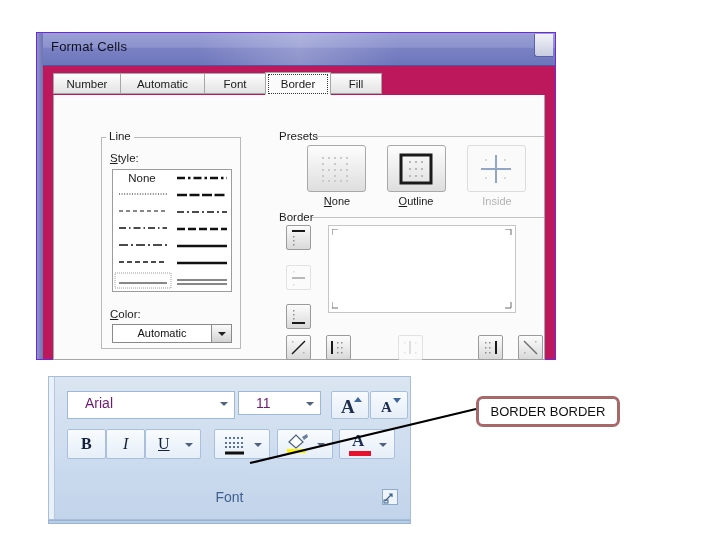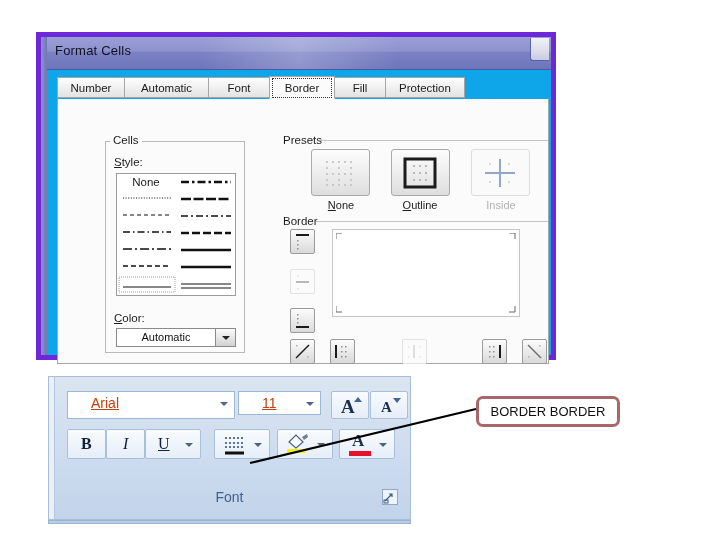--- a/index.html
+++ b/index.html
@@ -5,21 +5,21 @@
   html,body{margin:0;padding:0;}
   body{
     width:720px;height:540px;background:#ffffff;
     font-family:"Liberation Sans", sans-serif;
     position:relative;overflow:hidden;
   }
 
   
   #dialog{
     position:absolute;left:36px;top:32px;width:520px;height:328px;
-    background:#0ea5e9;border:5px solid #6d28d9;box-sizing:border-box;
+    background:#be185d;border:1px solid #6d28d9;box-sizing:border-box;
   }
   #dialog-leftstrip{
     position:absolute;left:0;top:0;width:6px;height:100%;
     background:linear-gradient(to right,#8e93c8,#6f74b4);
   }
   #titlebar{
     position:absolute;left:6px;top:0;right:0;height:32px;
     background:linear-gradient(to bottom,#9aa0d4 0%,#8b92cd 45%,#7b82c4 46%,#6d75bb 100%);
     border-bottom:1px solid #4e56a0;
   }
@@ -133,21 +133,21 @@
   
   #ribbon{
     position:absolute;left:48px;top:376px;width:363px;height:144px;
     background:linear-gradient(to bottom,#dbe5f1 0%,#cddcef 55%,#c2d4ea 100%);
     border:1px solid #a8bdd8;box-sizing:border-box;
   }
   #ribbon-leftedge{position:absolute;left:0;top:0;width:5px;height:100%;background:#e9f0f9;border-right:1px solid #b6c8e0;}
   .rinput{
     position:absolute;box-sizing:border-box;border:1px solid #9db8d6;background:#ffffff;
   }
-  .rinput .val{position:absolute;left:23px;top:3px;font-size:14px;color:#c2410c;text-decoration:underline;}
+  .rinput .val{position:absolute;left:17px;top:3px;font-size:14px;color:#701a75;}
   .rinput .arr{position:absolute;right:6px;top:10px;
     border-left:4px solid transparent;border-right:4px solid transparent;border-top:4px solid #50627f;}
   .rbtn{
     position:absolute;box-sizing:border-box;border:1px solid #a9c0dd;border-radius:2px;
     background:linear-gradient(to bottom,#f8fbfe,#e6eef8);
   }
   .bigA{font-family:"Liberation Serif",serif;color:#1d2d4d;font-weight:700;}
   #font-group-label{
     position:absolute;left:0;right:0;top:112px;text-align:center;
     font-size:14px;color:#3f5f8f;
@@ -185,27 +185,26 @@
   </div>
 
   <div id="tabstrip">
       <div class="tab" style="left: 0px; width: 68px;">Number</div>
       <div class="tab" style="left: 67px; width: 85px;">Automatic</div>
       <div class="tab" style="left: 151px; width: 62px;">Font</div>
       <div class="tab active" style="left: 212px; width: 66px;">
         <span class="tabinner">Border</span>
       </div>
       <div class="tab" style="left: 277px; width: 52px;">Fill</div>
-      <div class="tab" style="left: 328px; width: 80px;">Protection</div>
     </div>
 
   <div id="panel">
 
     <div id="line-group"></div>
-    <div class="grouplabel" id="line-group-label">Cells</div>
+    <div class="grouplabel" id="line-group-label">Line</div>
 
     <div id="style-label"><span class="ul">S</span>tyle:</div>
 
     <div id="style-box">
       <div style="position:absolute;left:0;top:2px;width:58px;text-align:center;font-size:11.5px;color:#1a1a1a;">None</div>
 
       <svg width="118" height="121" style="position:absolute;left:0;top:0">
 
         <line x1="6" y1="24" x2="54" y2="24" stroke="#111" stroke-width="1" stroke-dasharray="1 1.6"></line>
         <line x1="6" y1="41" x2="54" y2="41" stroke="#111" stroke-width="1" stroke-dasharray="4 3"></line>

